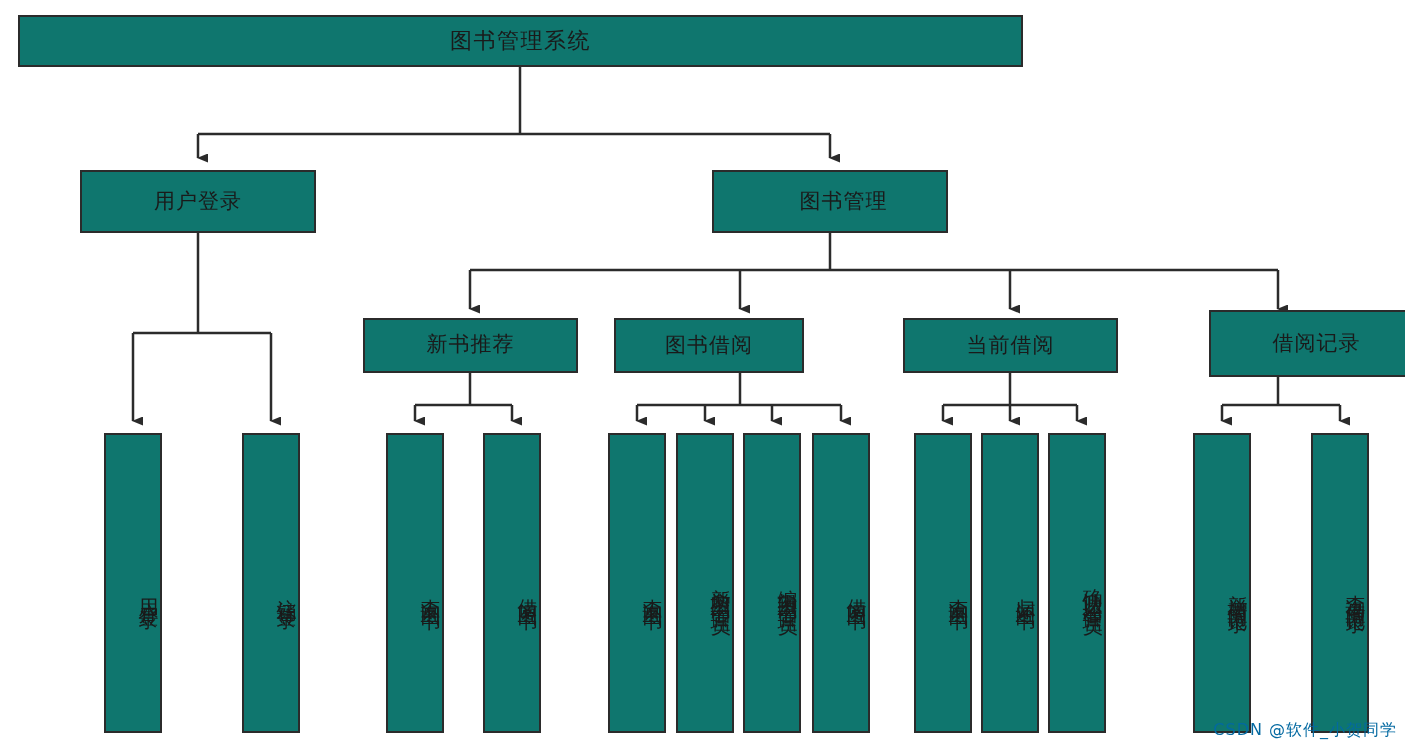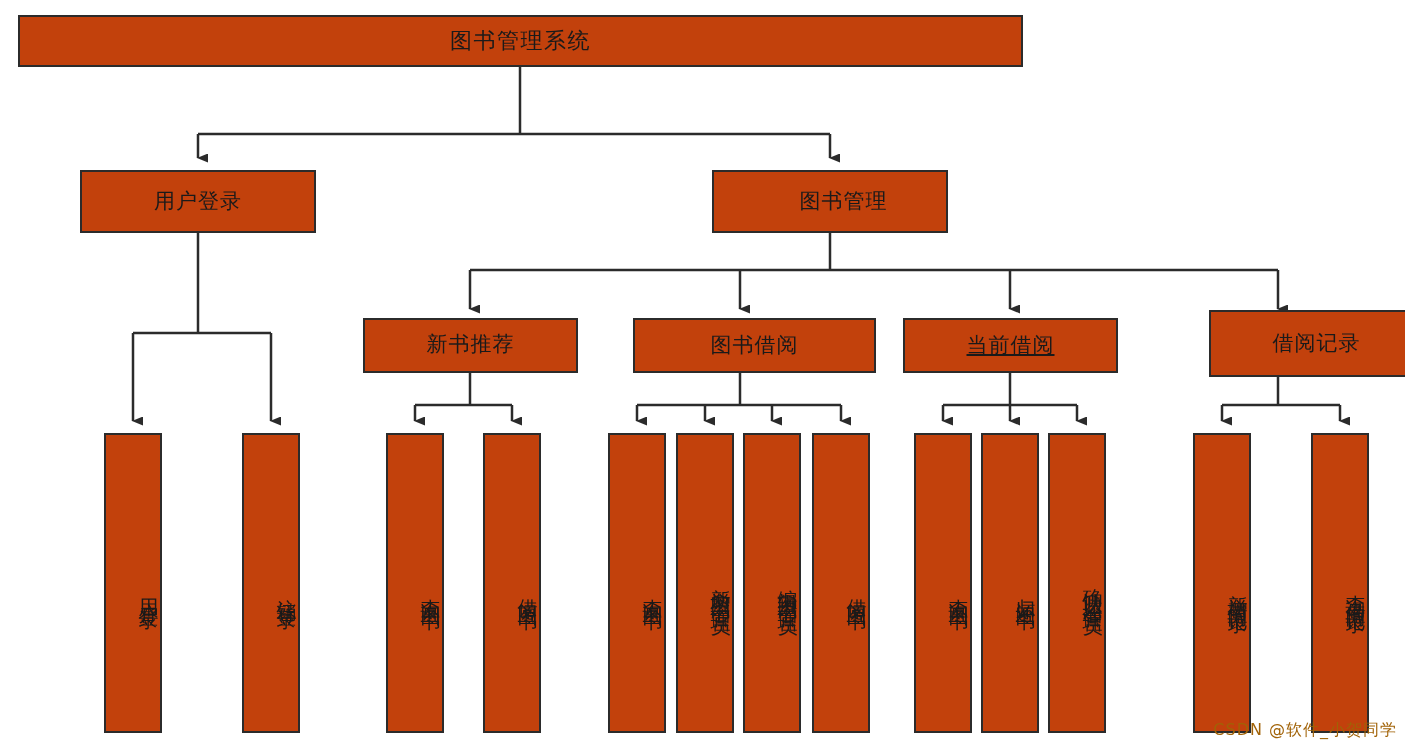--- a/index.html
+++ b/index.html
@@ -14,21 +14,21 @@
     position: relative;
     width: 1405px;
     height: 747px;
     background: #ffffff;
     overflow: hidden;
   }
   .node {
     position: absolute;
     box-sizing: border-box;
     border: 2px solid #2b2b2b;
-    background: #c2410c;
+    background: #0f766e;
     display: flex;
     align-items: center;
     justify-content: center;
     color: #1a1a1a;
   }
   .node-h {
     font-size: 21px;
     letter-spacing: 1px;
     line-height: 1.1;
     white-space: nowrap;
@@ -54,21 +54,21 @@
     top: 0;
     width: 1405px;
     height: 747px;
     pointer-events: none;
   }
   .watermark {
     position: absolute;
     right: 8px;
     bottom: 6px;
     font-size: 16px;
-    color: #a16207;
+    color: #0369a1;
     letter-spacing: 1px;
     white-space: nowrap;
   }
 </style>
 </head>
 <body>
 
 <div id="canvas">
 
   <svg class="edges" viewBox="0 0 1405 747">
@@ -120,22 +120,22 @@
       <path d="M1340,405 L1340,421" marker-end="url(#arrow)"></path>
     </g>
   </svg>
 
   <div class="node node-h node-root" style="left:18px; top:15px; width:1005px; height:52px;">图书管理系统</div>
 
   <div class="node node-h" style="left:80px; top:170px; width:236px; height:63px;">用户登录</div>
   <div class="node node-h" style="left:712px; top:170px; width:236px; height:63px;padding-left:27px;">图书管理</div>
 
   <div class="node node-h" style="left:363px; top:318px; width:215px; height:55px;font-family:Liberation Mono, monospace;">新书推荐</div>
-  <div class="node node-h" style="left:633px; top:318px; width:243px; height:55px;">图书借阅</div>
-  <div class="node node-h" style="left:903px; top:318px; width:215px; height:55px;text-decoration:underline;">当前借阅</div>
+  <div class="node node-h" style="left:614px; top:318px; width:190px; height:55px;">图书借阅</div>
+  <div class="node node-h" style="left:903px; top:318px; width:215px; height:55px;">当前借阅</div>
   <div class="node node-h" style="left:1171px; top:310px; width:215px; height:67px;margin-left:38px;">借阅记录</div>
 
   <div class="node node-v" style="left:104px; top:433px; width:58px; height:300px;">用户登录</div>
   <div class="node node-v" style="left:242px; top:433px; width:58px; height:300px;">注销登录</div>
 
   <div class="node node-v" style="left:386px; top:433px; width:58px; height:300px;">查询图书</div>
   <div class="node node-v" style="left:483px; top:433px; width:58px; height:300px;">借阅图书</div>
 
   <div class="node node-v" style="left:608px; top:433px; width:58px; height:300px;">查询图书</div>
   <div class="node node-v" style="left:676px; top:433px; width:58px; height:300px;">新增图书（管理员）</div>

